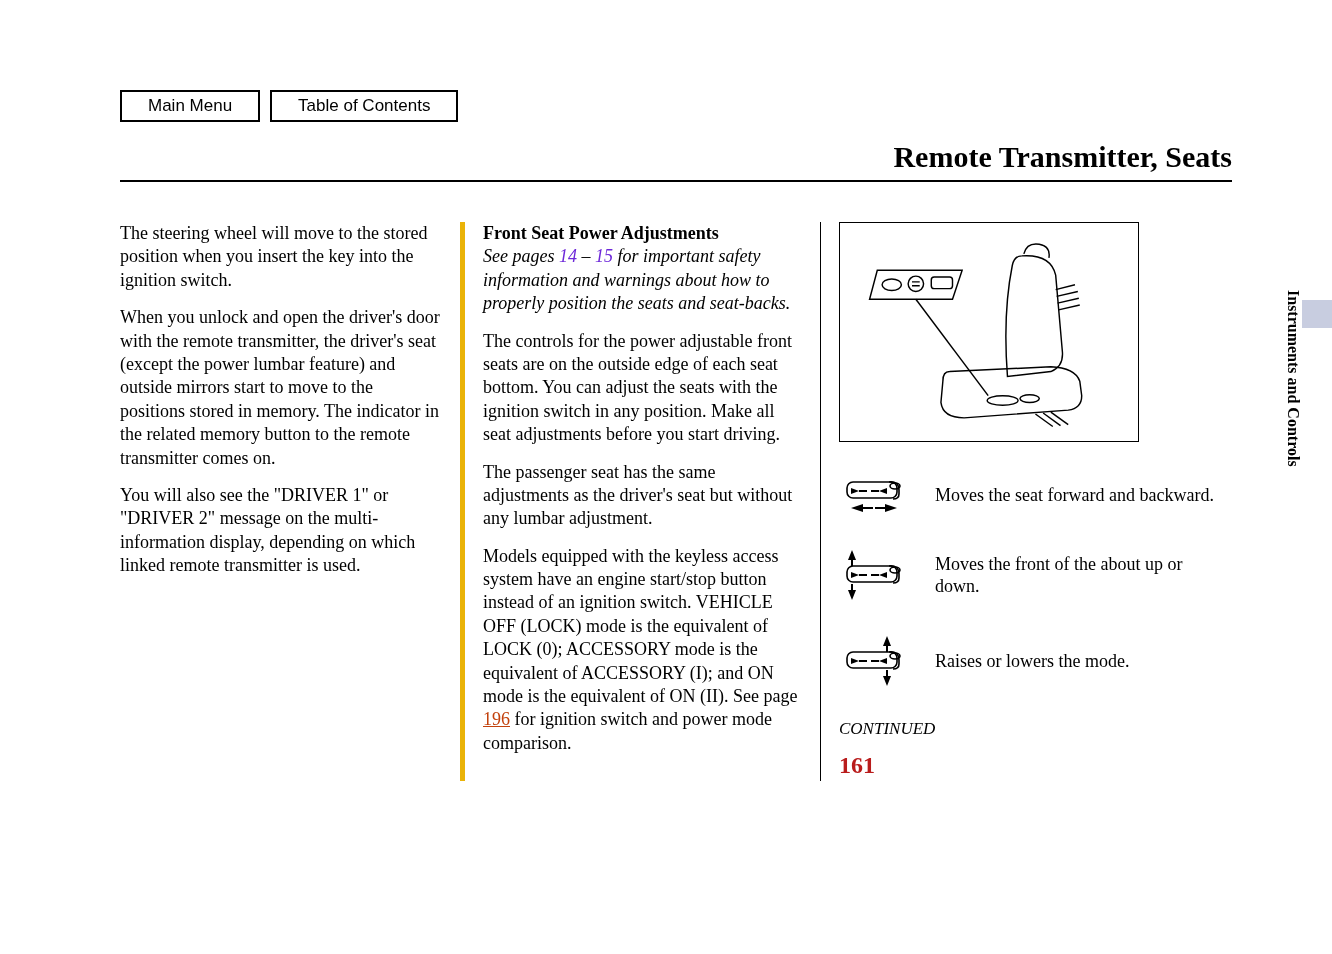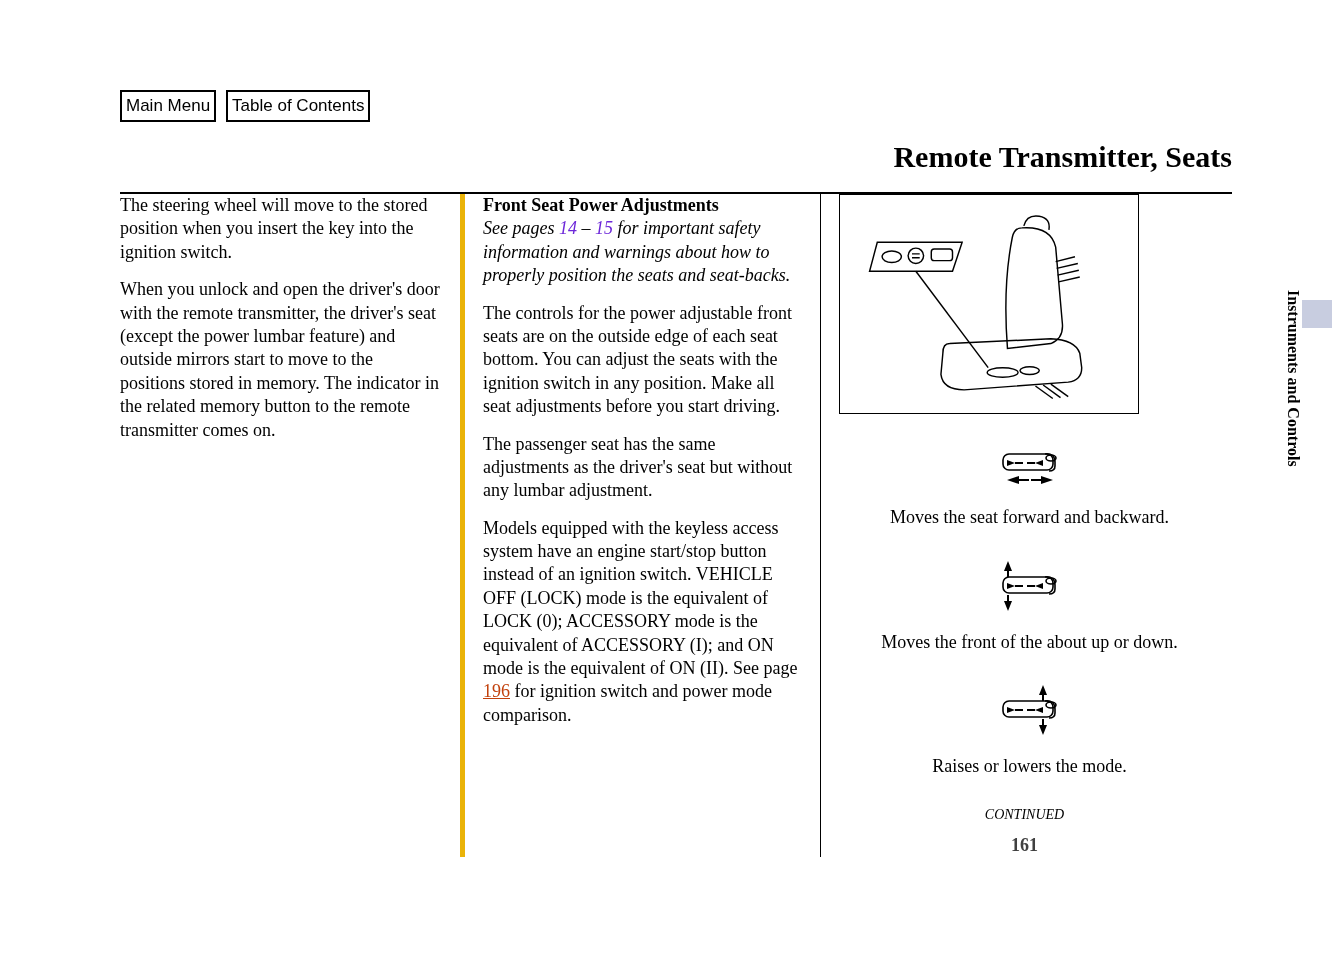--- a/index.html
+++ b/index.html
@@ -17,32 +17,33 @@
     height: 100%;
   }
   .nav-buttons {
     display: flex;
     gap: 10px;
     margin-bottom: 18px;
   }
   .nav-btn {
     border: 2px solid #000;
     background: #fff;
-    padding: 4px 4px;
+    padding: 4px 26px;
     font-family: Arial, Helvetica, sans-serif;
     font-size: 17px;
     font-weight: normal;
     cursor: pointer;
   }
   .header-title {
     text-align: right;
     font-size: 30px;
     font-weight: bold;
     border-bottom: 2px solid #000;
-    padding-bottom: 18px;
+    padding-bottom: 6px;
+    margin-bottom: 40px;
     font-family: Georgia, 'Times New Roman', serif;
   }
   .content {
     display: flex;
     gap: 20px;
   }
   .col {
     flex: 1;
     font-size: 18px;
     line-height: 1.3;
@@ -76,37 +77,36 @@
     border: 1px solid #000;
     width: 300px;
     height: 220px;
     margin-bottom: 30px;
     position: relative;
     padding: 10px 14px 6px 18px;
   }
   .icon-row {
     display: flex;
     align-items: center;
-    gap: 16px;
+    gap: 26px;
     margin-bottom: 28px;
-    flex-direction: column;
   }
   .icon-row .txt { flex: 1; font-size: 18px; line-height: 1.25; }
   .continued {
-    text-align: center;
+    text-align: left;
     font-style: italic;
-    font-size: 14px;
+    font-size: 17px;
     margin-top: 12px;
     padding-right: 10px;
   }
   .page-num {
-    text-align: center;
+    text-align: left;
     font-weight: bold;
-    color: #404040;
-    font-size: 18px;
+    color: #b91c1c;
+    font-size: 24px;
     margin-top: 10px;
     padding-right: 10px;
   }
   svg { display: block; }
 </style>
 </head>
 <body>
 
 <div class="page">
   <div class="nav-buttons">
@@ -117,20 +117,21 @@
   <div class="header-title">Remote Transmitter, Seats</div>
 
   <div class="side-tab-bar"></div>
   <div class="side-tab">Instruments and Controls</div>
 
   <div class="content">
 
     <div class="col col1">
       <p class="para">The steering wheel will move to the stored position when you insert the key into the ignition switch.</p>
       <p class="para">When you unlock and open the driver's door with the remote transmitter, the driver's seat (except the power lumbar feature) and outside mirrors start to move to the positions stored in memory. The indicator in the related memory button to the remote transmitter comes on.</p>
+      <p class="para">You will also see the "DRIVER 1" or "DRIVER 2" message on the multi-information display, depending on which linked remote transmitter is used.</p>
     </div>
 
     <div class="col col2">
       <p class="bold-head">Front Seat Power Adjustments</p>
       <p class="italic para">
         <span>See pages </span><a class="blue-link">14</a><span> – </span><a class="blue-link">15</a><span> for important safety information and warnings about how to properly position the seats and seat-backs.</span>
       </p>
       <p class="para">The controls for the power adjustable front seats are on the outside edge of each seat bottom. You can adjust the seats with the ignition switch in any position. Make all seat adjustments before you start driving.</p>
       <p class="para">The passenger seat has the same adjustments as the driver's seat but without any lumbar adjustment.</p>
       <p class="para">

